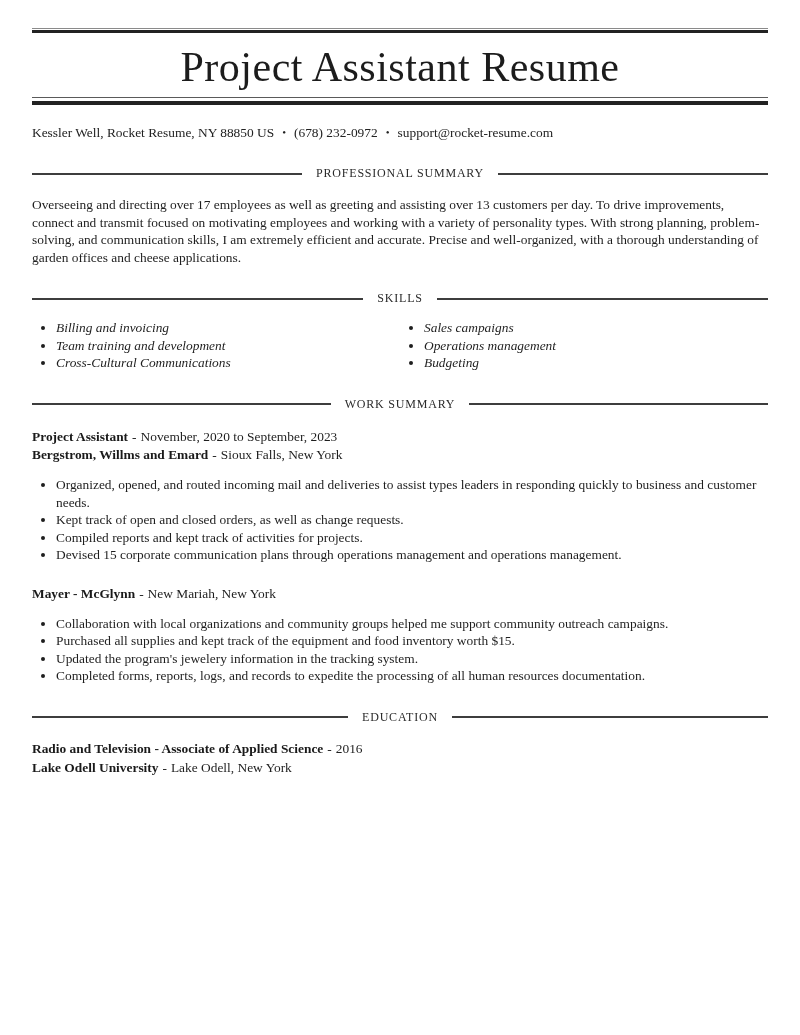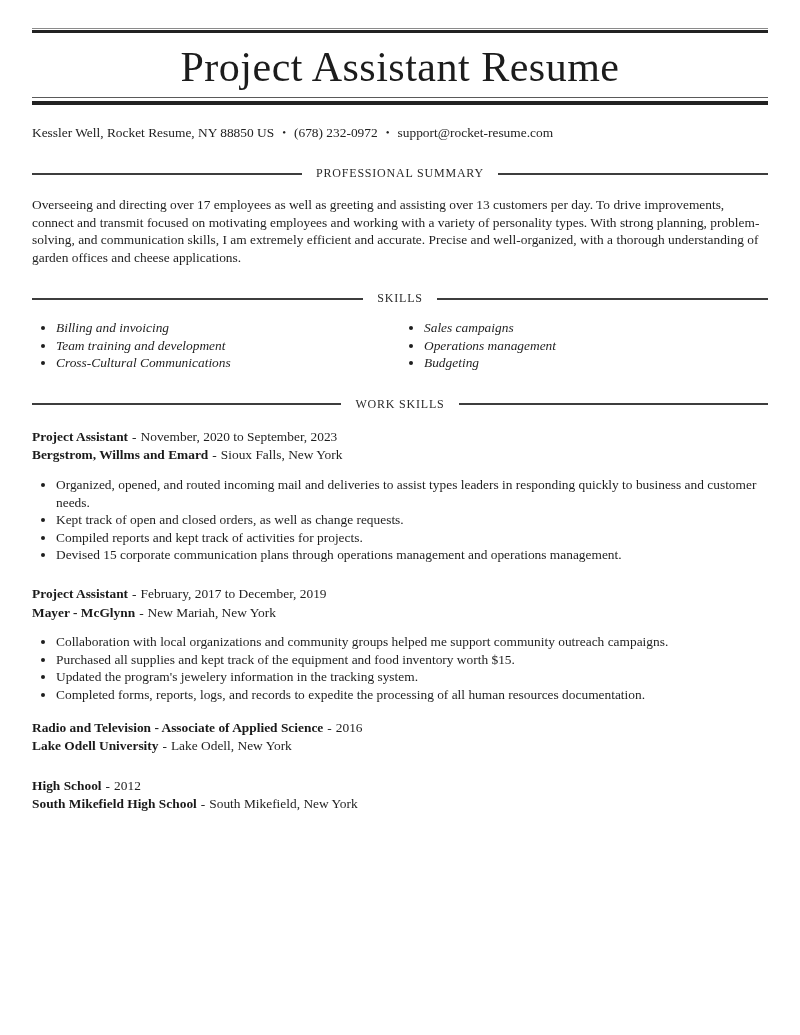--- a/index.html
+++ b/index.html
@@ -162,53 +162,53 @@
         <li>Sales campaigns</li>
         <li>Operations management</li>
         <li>Budgeting</li>
       </ul>
     </div>
   </section>
 
   <section>
     <div class="sec-head">
       <span class="sec-line"></span>
-      <h2>WORK SKILLS</h2>
+      <h2>WORK SUMMARY</h2>
       <span class="sec-line"></span>
     </div>
 
     <div class="job">
       <p class="entry-line"><strong>Project Assistant</strong><span class="dash">-</span><span>November, 2020 to September, 2023</span></p>
       <p class="entry-line"><strong>Bergstrom, Willms and Emard</strong><span class="dash">-</span><span>Sioux Falls, New York</span></p>
       <ul>
         <li>Organized, opened, and routed incoming mail and deliveries to assist types leaders in responding quickly to business and customer needs.</li>
         <li>Kept track of open and closed orders, as well as change requests.</li>
         <li>Compiled reports and kept track of activities for projects.</li>
         <li>Devised 15 corporate communication plans through operations management and operations management.</li>
       </ul>
     </div>
 
     <div class="job">
-      <p class="entry-line"><strong>Project Assistant</strong><span class="dash">-</span><span>February, 2017 to December, 2019</span></p>
       <p class="entry-line"><strong>Mayer - McGlynn</strong><span class="dash">-</span><span>New Mariah, New York</span></p>
       <ul>
         <li>Collaboration with local organizations and community groups helped me support community outreach campaigns.</li>
         <li>Purchased all supplies and kept track of the equipment and food inventory worth $15.</li>
         <li>Updated the program's jewelery information in the tracking system.</li>
         <li>Completed forms, reports, logs, and records to expedite the processing of all human resources documentation.</li>
       </ul>
     </div>
   </section>
 
   <section>
+    <div class="sec-head">
+      <span class="sec-line"></span>
+      <h2>EDUCATION</h2>
+      <span class="sec-line"></span>
+    </div>
 
     <div class="edu">
       <p class="entry-line"><strong>Radio and Television - Associate of Applied Science</strong><span class="dash">-</span><span>2016</span></p>
       <p class="entry-line"><strong>Lake Odell University</strong><span class="dash">-</span><span>Lake Odell, New York</span></p>
     </div>
 
-    <div class="edu">
-      <p class="entry-line"><strong>High School</strong><span class="dash">-</span><span>2012</span></p>
-      <p class="entry-line"><strong>South Mikefield High School</strong><span class="dash">-</span><span>South Mikefield, New York</span></p>
-    </div>
   </section>
 
 </div>
 
 </body></html>

